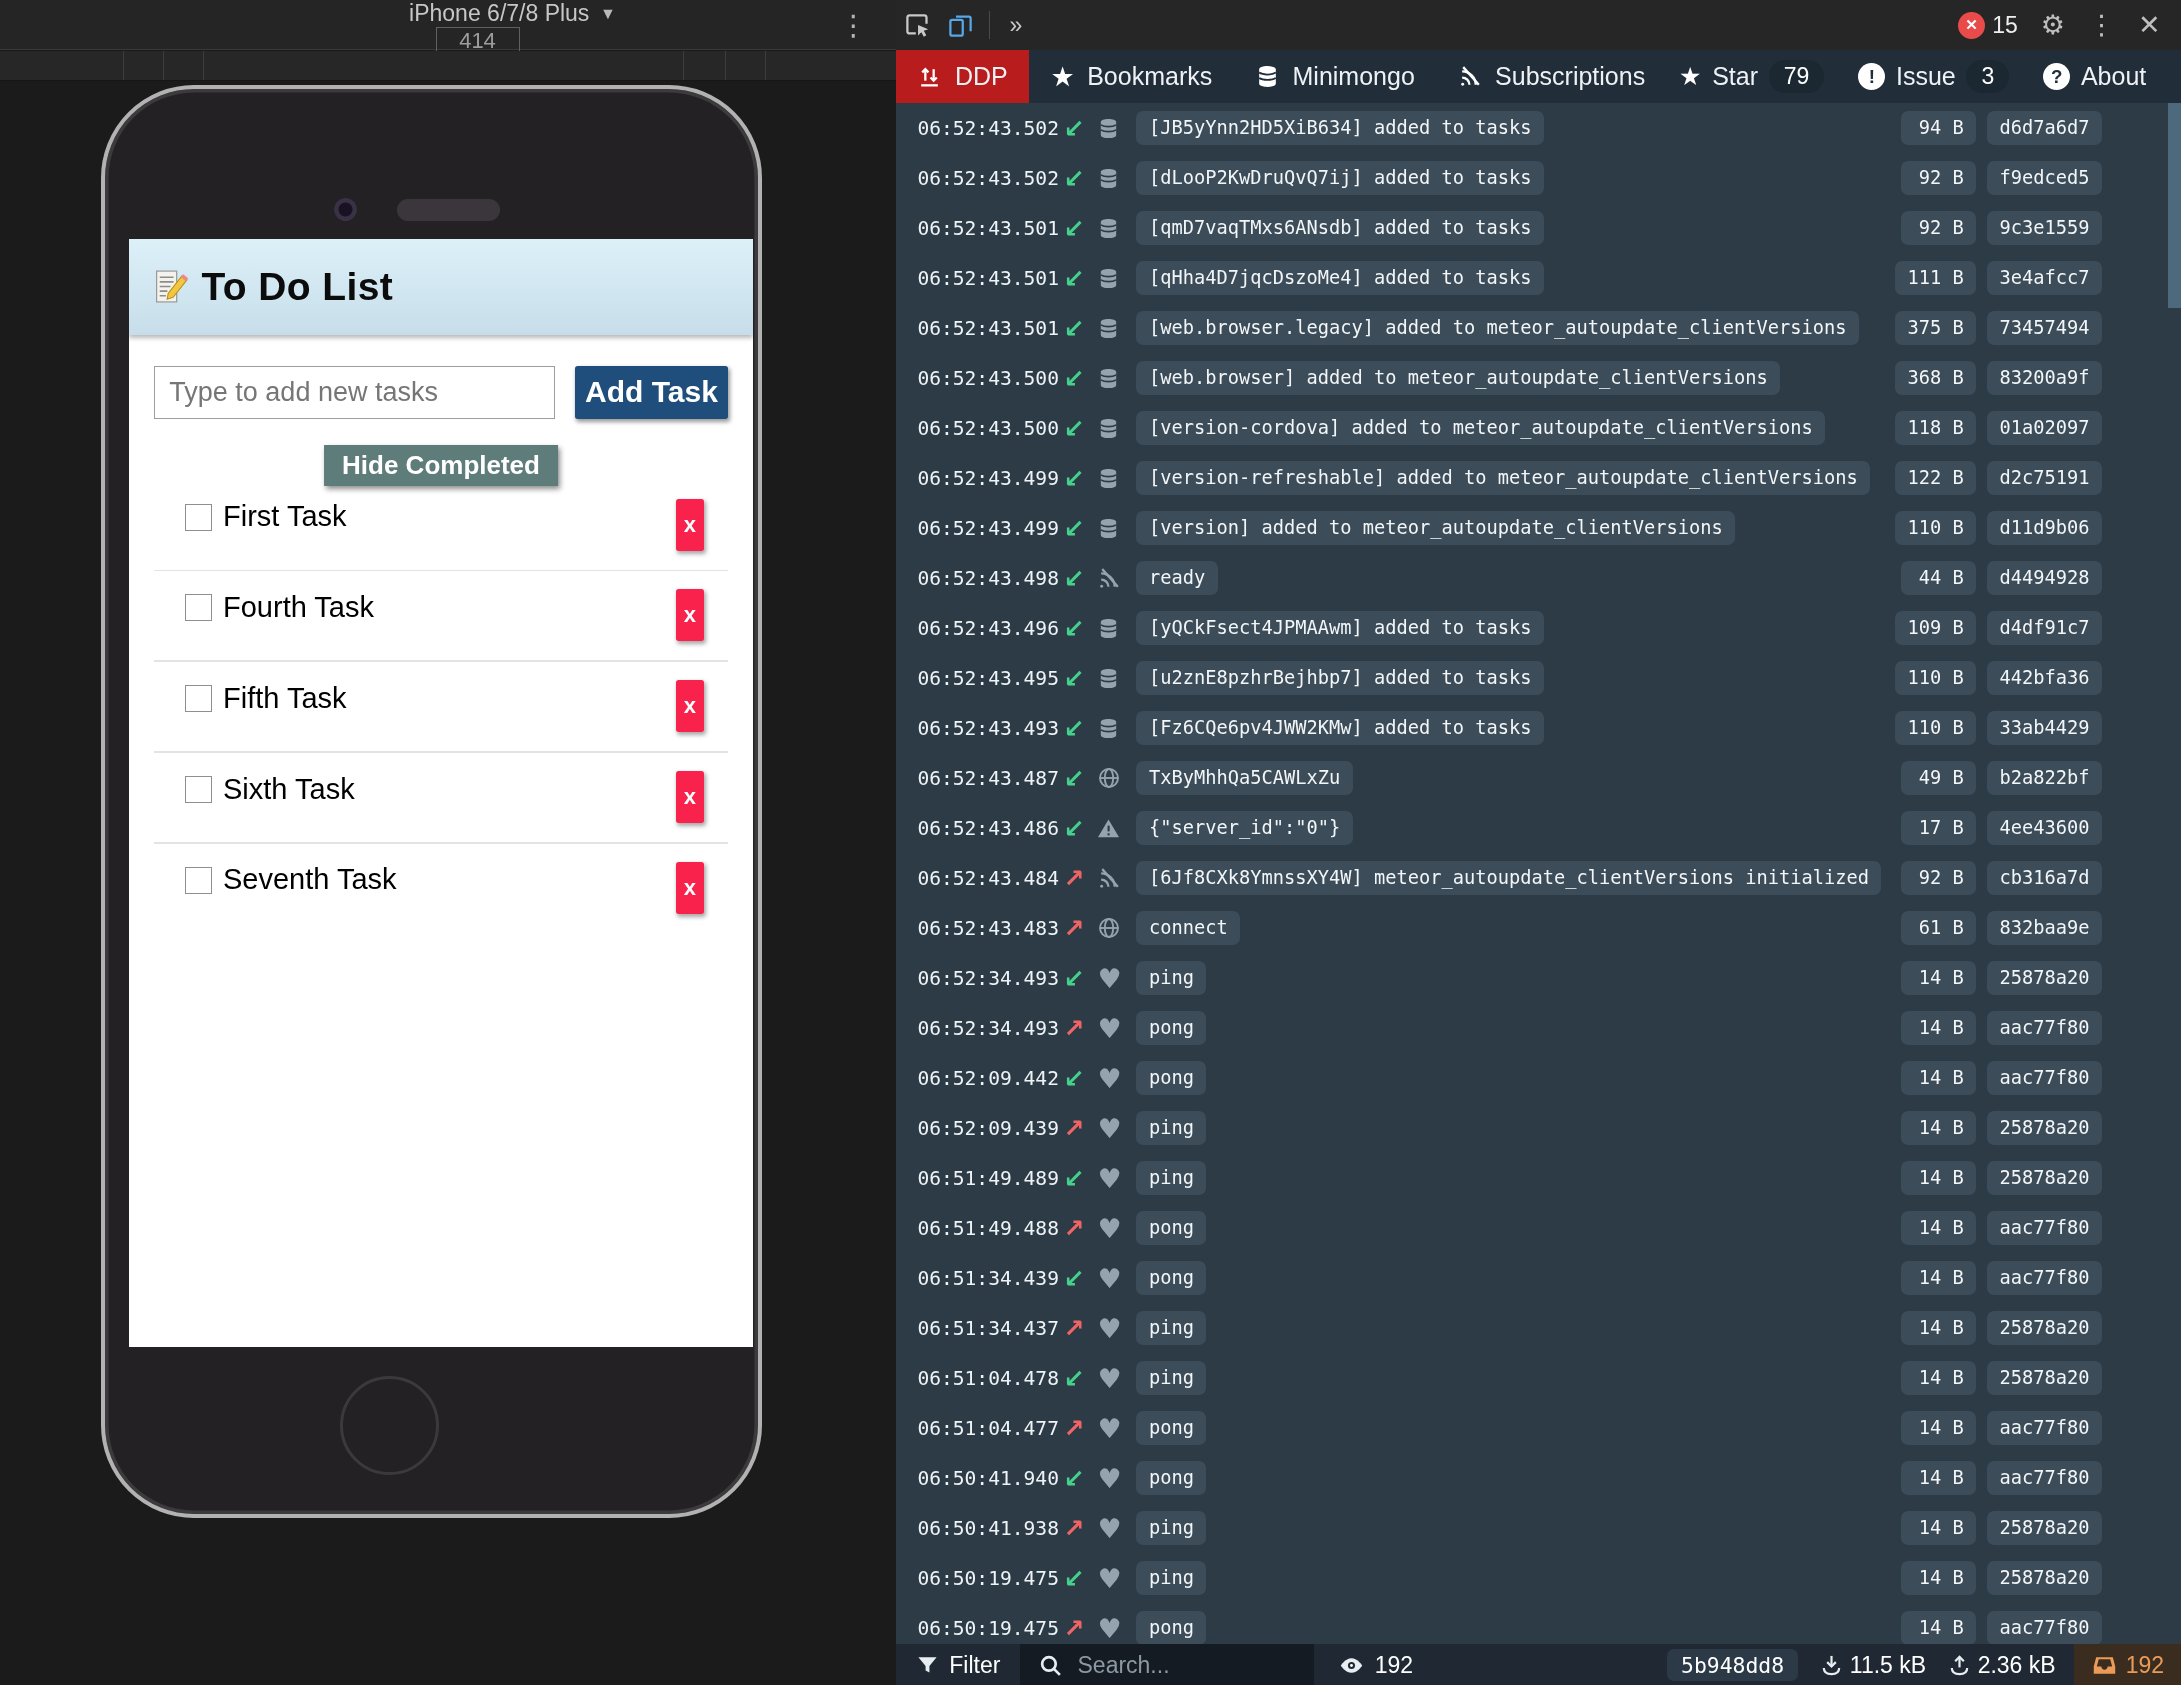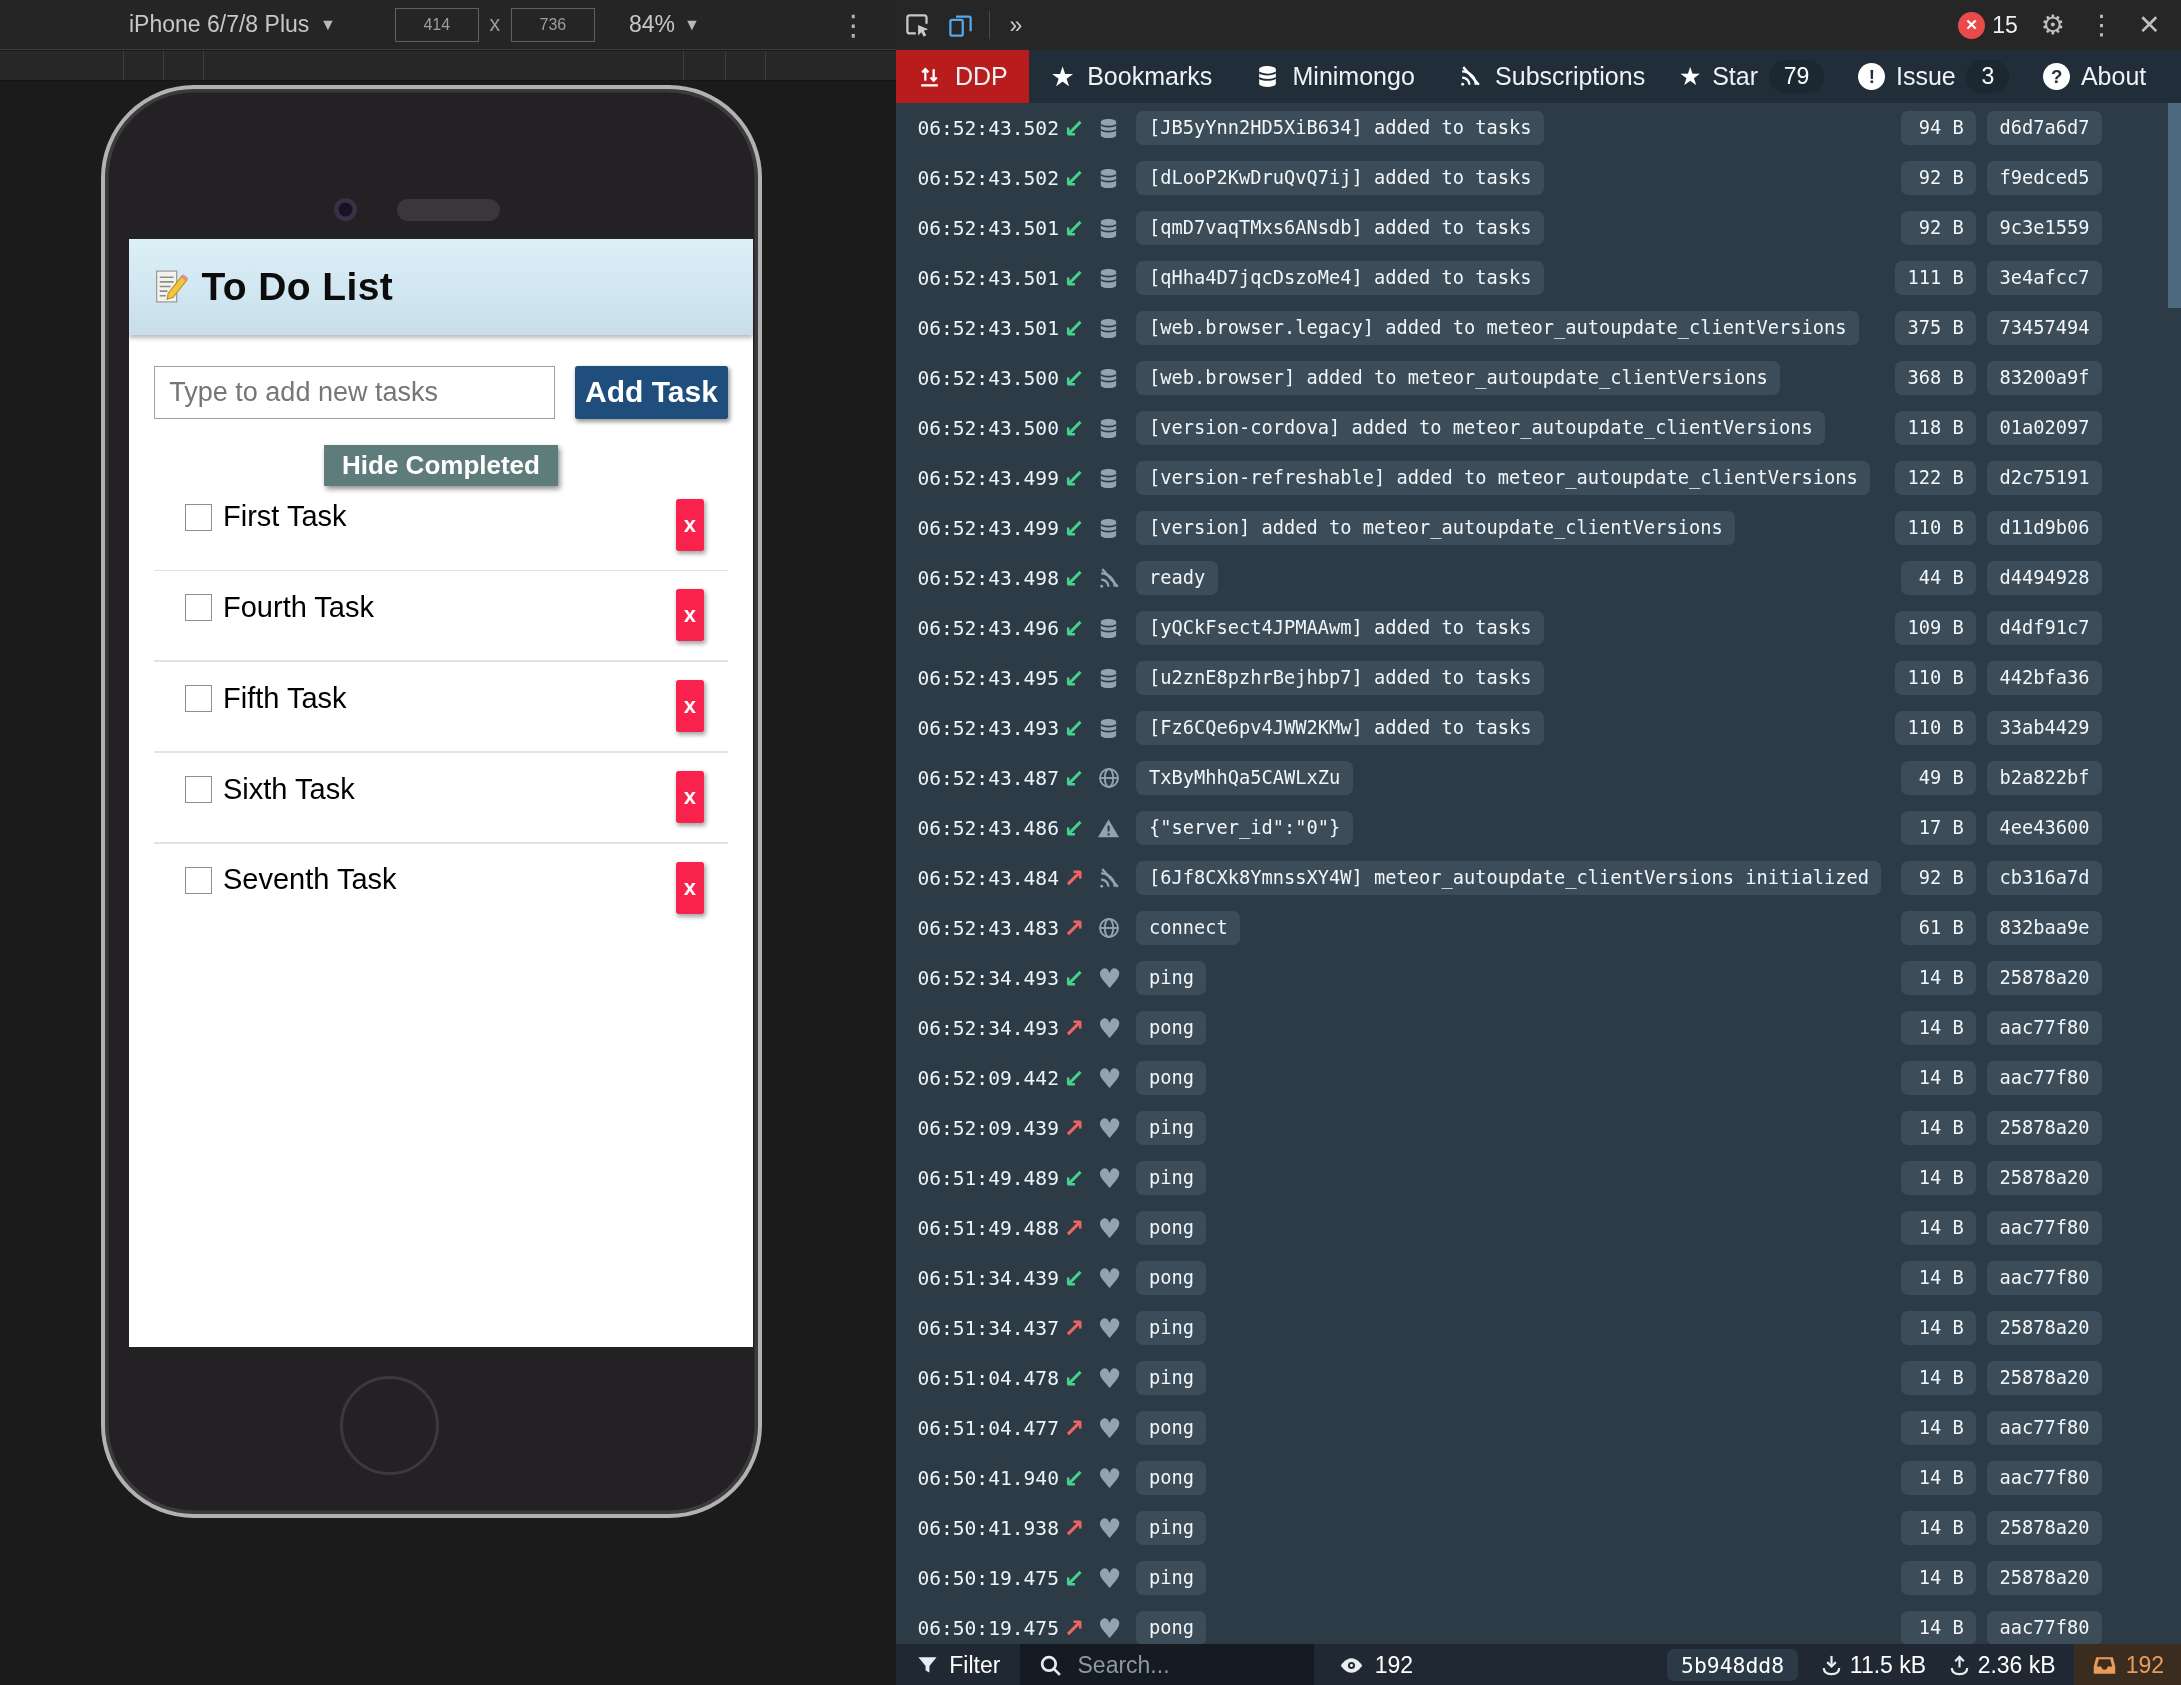--- a/index.html
+++ b/index.html
@@ -2,24 +2,24 @@
 <html style="font-size:14.3px"><head>
 <meta charset="utf-8">
 <style>
   html,body{margin:0;padding:0;background:#000;}
   .stage{position:relative;width:2181px;height:1686px;overflow:hidden;
          font-family:"Liberation Sans",sans-serif;background:#1a1a1a;}
 
   
   .dev-toolbar{position:absolute;left:0;top:0;width:896px;height:50px;background:#252526;
                border-bottom:0.9px solid #3a3a3a;display:flex;align-items:center;color:#c7c7c7;
-               font-size:23px;box-sizing:border-box;}
+               font-size:23px;box-sizing:border-box;flex-direction:column;}
   .dev-device{margin-left:129px;display:flex;align-items:center;gap:10.7px;cursor:default;}
   .caret{font-size:16px;color:#b8b8b8;}
-  .dim-box{width:82px;height:32px;border:0.9px solid #606060;color:#9d9d9d;font-size:16px;
+  .dim-box{width:82px;height:32px;border:0.9px solid #606060;color:#9d9d9d;font-size:22px;
            display:flex;align-items:center;justify-content:center;background:transparent;}
   .dim-x{color:#9d9d9d;margin:0 10.7px;font-size:21.4px;}
   .dev-zoom{display:flex;align-items:center;gap:9px;margin-left:34px;}
   .dev-dots{position:absolute;right:28.5px;top:9px;font-size:28.5px;color:#b5b5b5;line-height:32px;}
 
   .ruler{position:absolute;left:0;top:51px;width:896px;height:29px;background:#272727;
          border-bottom:0.9px solid #161616;}
   .ruler .tick{position:absolute;top:0;width:0.9px;height:29px;background:#3d3d3d;}
 
   .device-area{position:absolute;left:0;top:81px;width:896px;height:1605px;background:#1b1b1b;}

